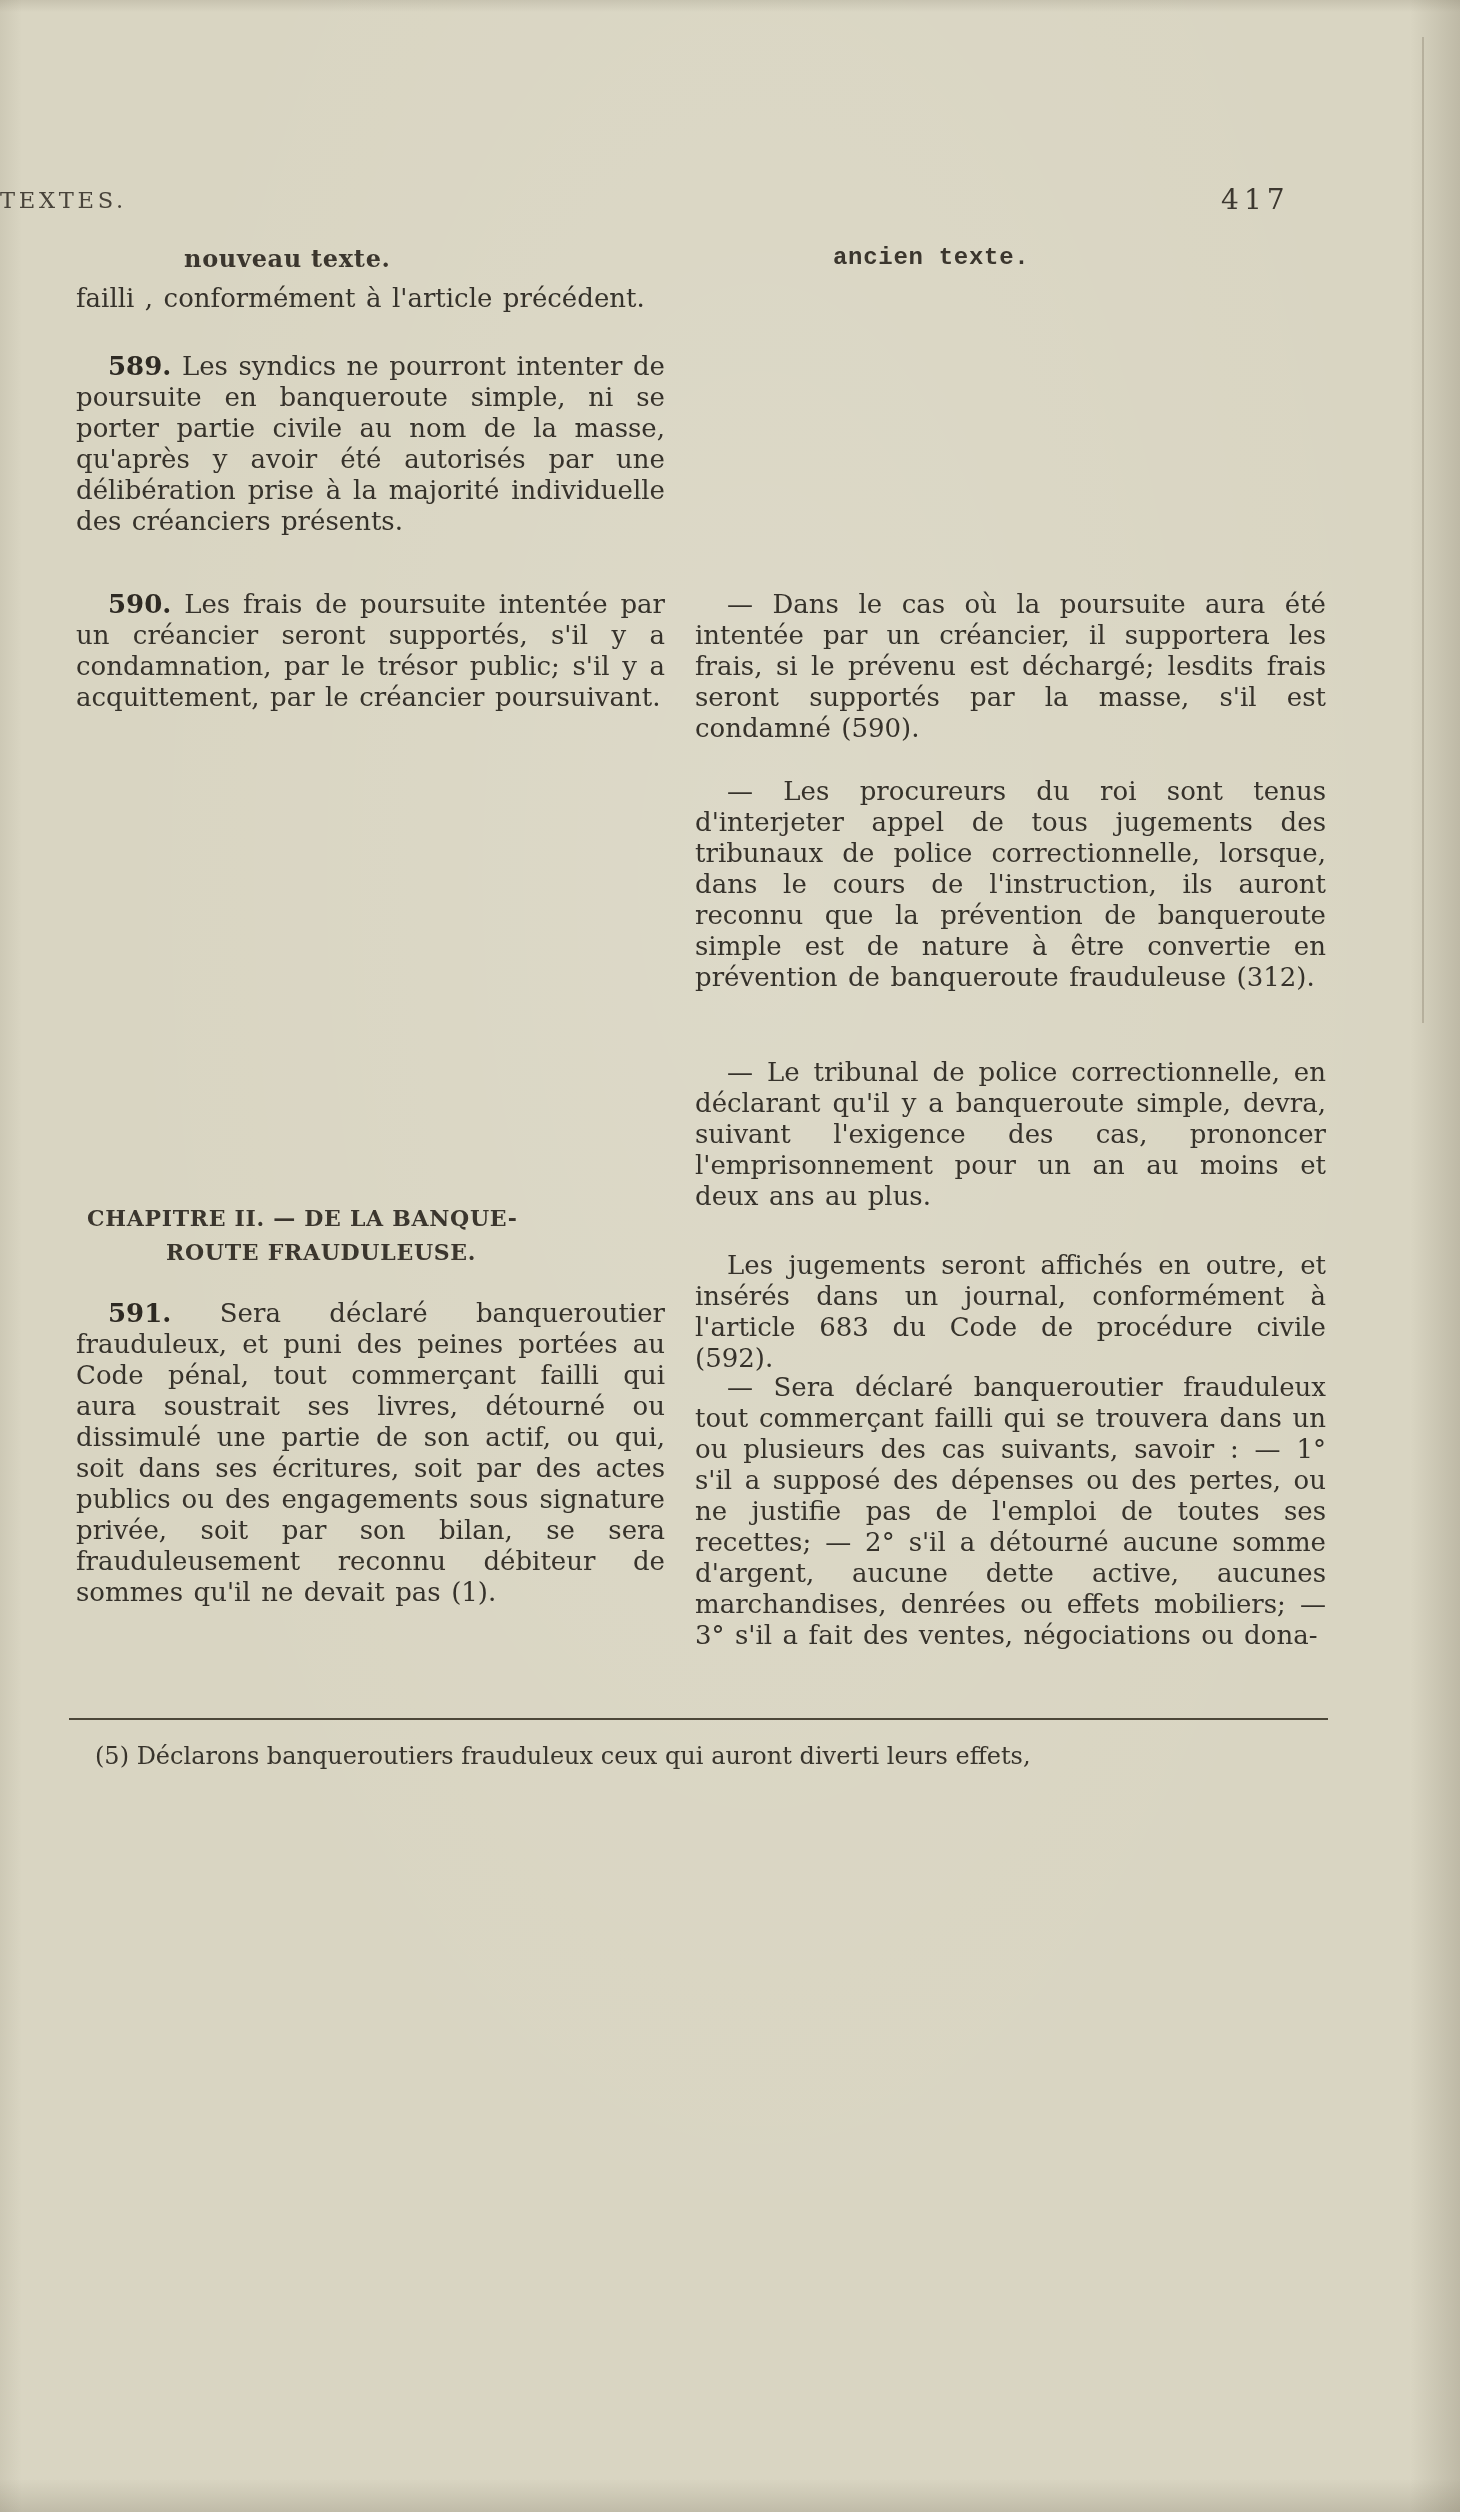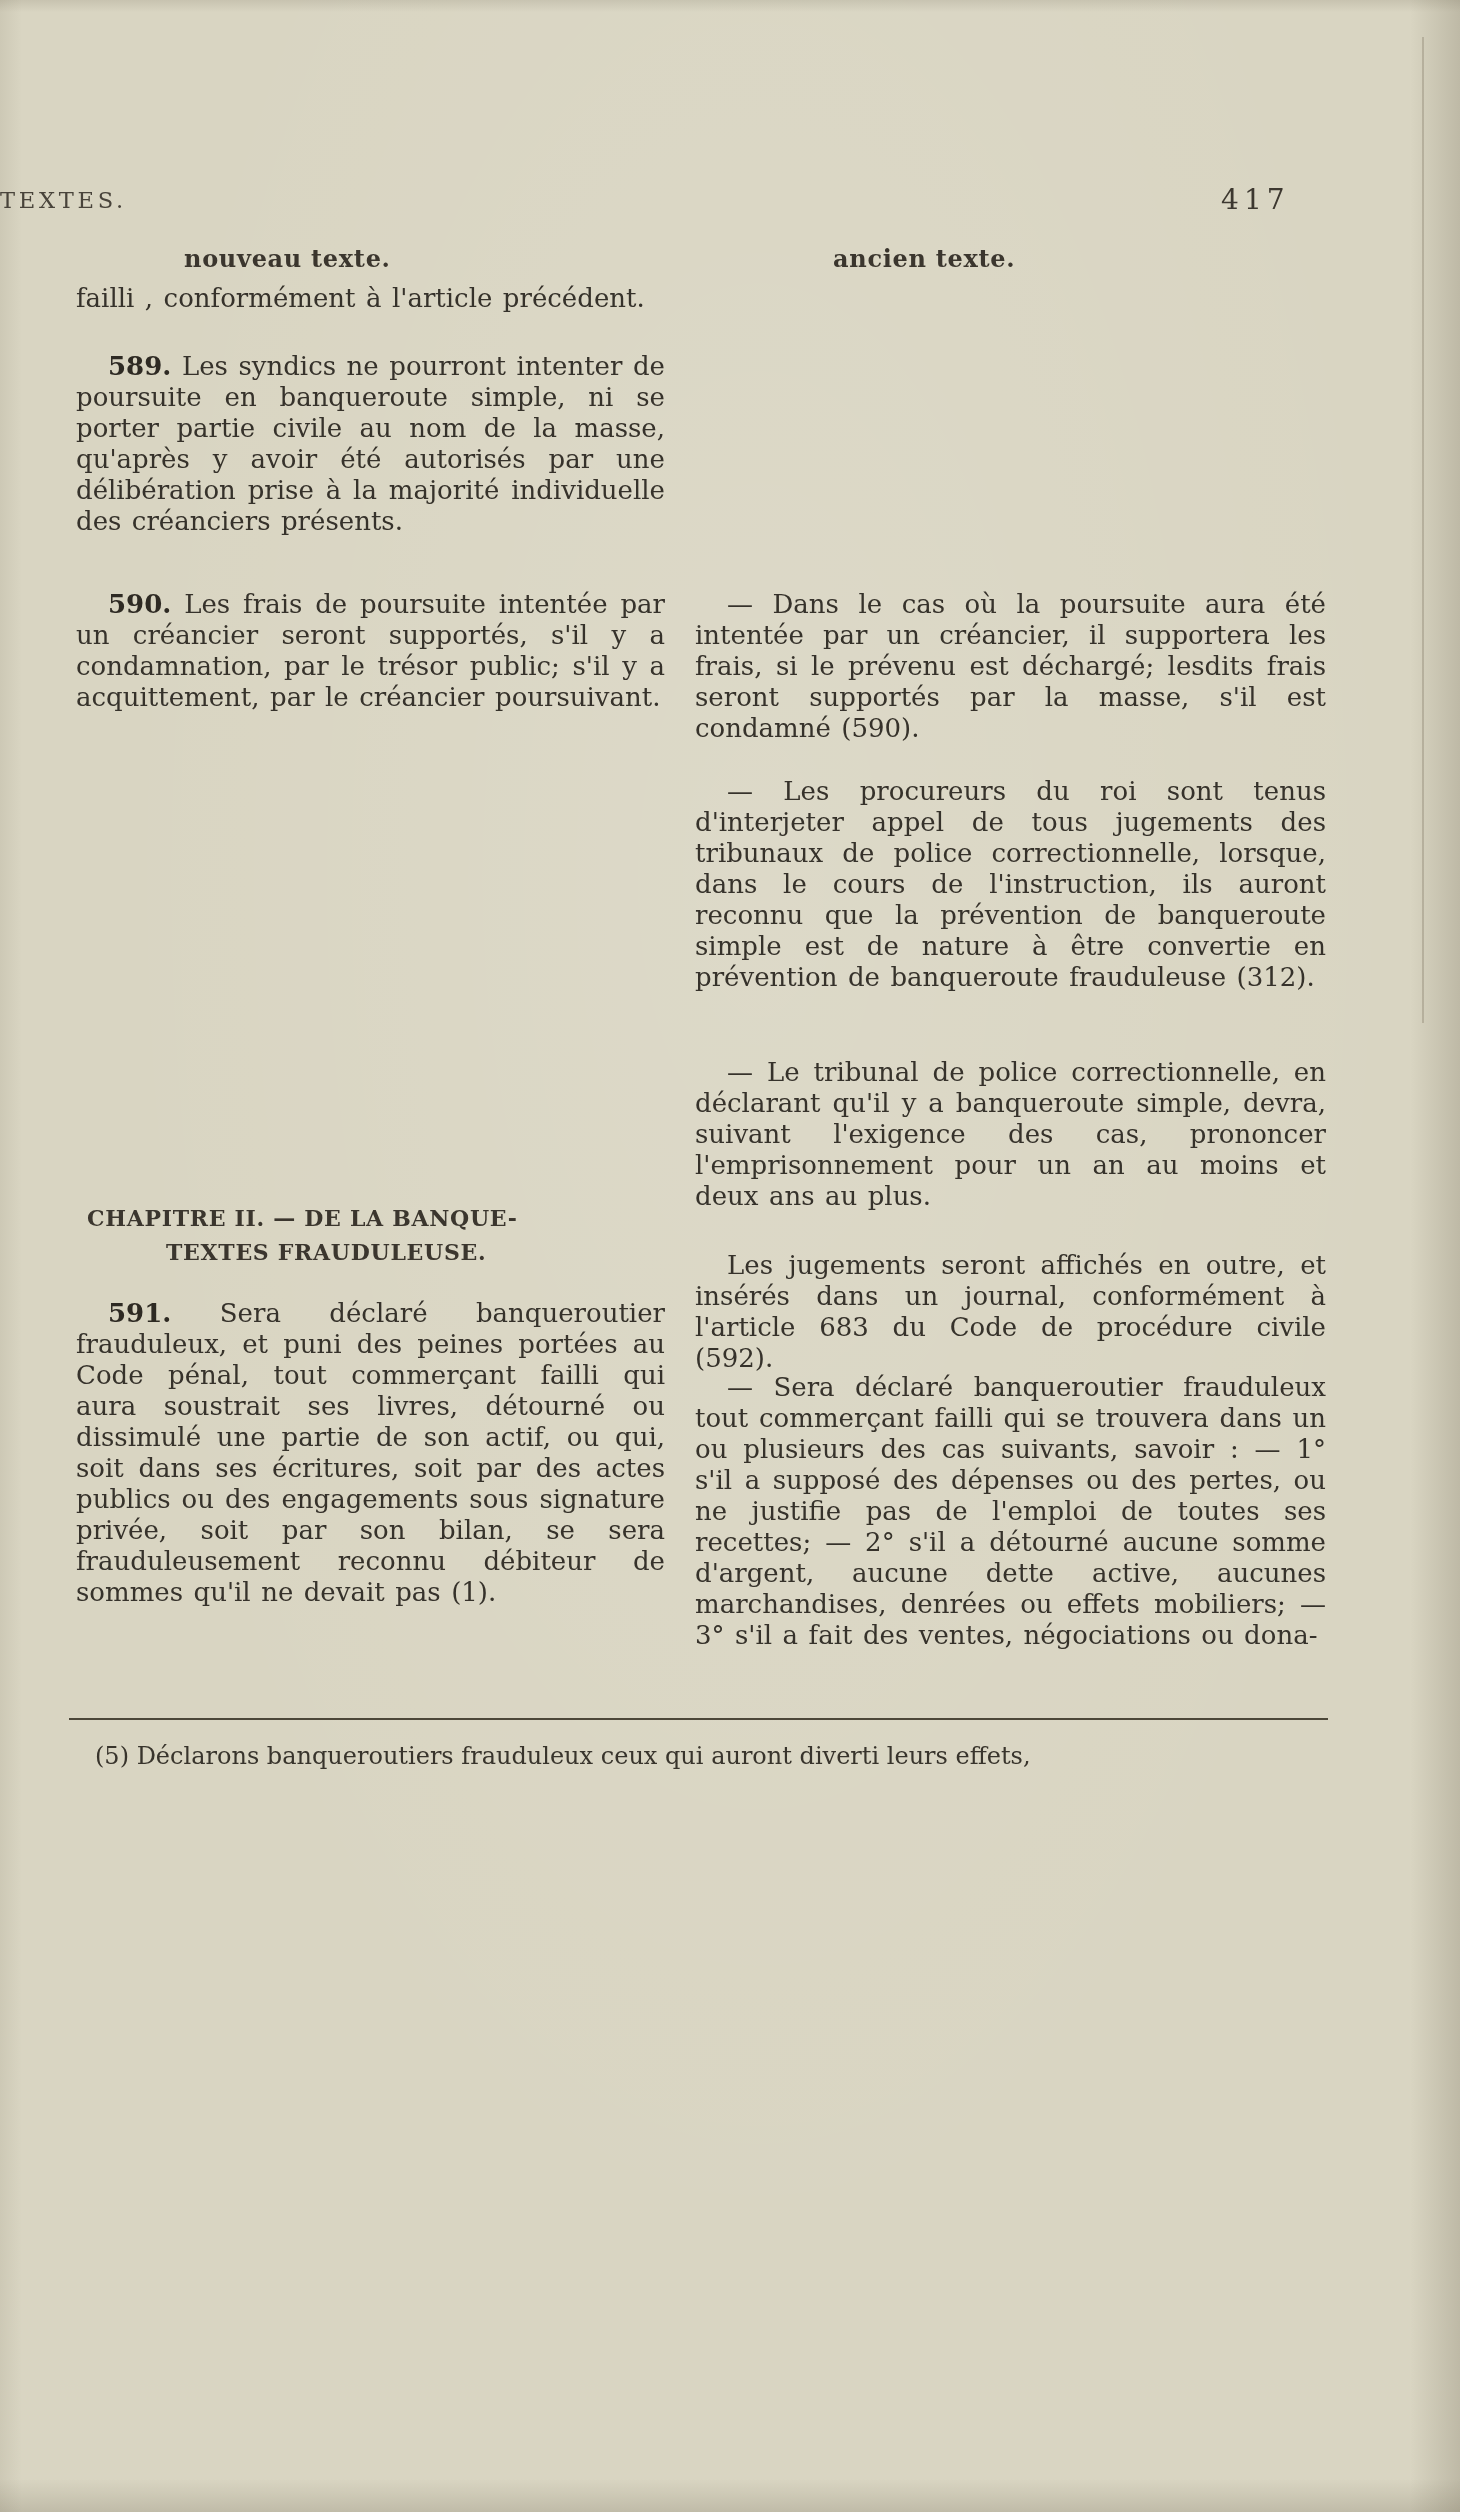--- a/index.html
+++ b/index.html
@@ -45,21 +45,21 @@
     position: absolute; top: 183px; left: 1221px;
     font-size: 28px; letter-spacing: 5.1px;
     color: #3d3830;
   }
   .col-head {
     position: absolute; top: 244px;
     font-weight: bold; font-size: 24px; letter-spacing: 0.7px;
     color: #3b362e;
   }
   .col-head-left { left: 184px; }
-  .col-head-right { left: 833px; }
+  .col-head-right { left: 833px; font-family: Liberation Mono, monospace; }
 
   .body {
     position: absolute;
     margin: 0;
     text-align: justify;
     font-size: 26px;
     line-height: 31px;
     word-spacing: 2.2px;
     color: #36322b;
   }
@@ -113,21 +113,21 @@
   <div class="col-head col-head-right">ancien texte.</div>
 
   <p class="body lp pos-l1">failli , conformément à l'article précédent.</p>
 
   <p class="body lp indent pos-l2"><b class="num">589.</b> <span>Les syndics ne pourront intenter de poursuite en banqueroute simple, ni se porter partie civile au nom de la masse, qu'après y avoir été autorisés par une délibération prise à la majorité individuelle des créanciers présents.</span></p>
 
   <p class="body lp indent pos-l3"><b class="num">590.</b> <span>Les frais de poursuite intentée par un créancier seront supportés, s'il y a condamnation, par le trésor public; s'il y a acquittement, par le créancier poursuivant.</span></p>
 
   <div class="chapter">
     <div>CHAPITRE II. — DE LA BANQUE-</div>
-    <div class="chapter-l2">TEXTES FRAUDULEUSE.</div>
+    <div class="chapter-l2">ROUTE FRAUDULEUSE.</div>
   </div>
 
   <p class="body lp indent pos-l5"><b class="num">591.</b> <span>Sera déclaré banqueroutier frauduleux, et puni des peines portées au Code pénal, tout commerçant failli qui aura soustrait ses livres, détourné ou dissimulé une partie de son actif, ou qui, soit dans ses écritures, soit par des actes publics ou des engagements sous signature privée, soit par son bilan, se sera frauduleusement reconnu débiteur de sommes qu'il ne devait pas (1).</span></p>
 
   <p class="body rp indent pos-r1">— Dans le cas où la poursuite aura été intentée par un créancier, il supportera les frais, si le prévenu est déchargé; lesdits frais seront supportés par la masse, s'il est condamné (590).</p>
   <p class="body rp indent pos-r2">— Les procureurs du roi sont tenus d'interjeter appel de tous jugements des tribunaux de police correctionnelle, lorsque, dans le cours de l'instruction, ils auront reconnu que la prévention de banqueroute simple est de nature à être convertie en prévention de banqueroute frauduleuse (312).</p>
   <p class="body rp indent pos-r3">— Le tribunal de police correctionnelle, en déclarant qu'il y a banqueroute simple, devra, suivant l'exigence des cas, prononcer l'emprisonnement pour un an au moins et deux ans au plus.</p>
   <p class="body rp indent pos-r4">Les jugements seront affichés en outre, et insérés dans un journal, conformément à l'article 683 du Code de procédure civile (592).</p>
   <p class="body rp indent pos-r5">— Sera déclaré banqueroutier frauduleux tout commerçant failli qui se trouvera dans un ou plusieurs des cas suivants, savoir : — 1° s'il a supposé des dépenses ou des pertes, ou ne justifie pas de l'emploi de toutes ses recettes; — 2° s'il a détourné aucune somme d'argent, aucune dette active, aucunes marchandises, denrées ou effets mobiliers; — 3° s'il a fait des ventes, négociations ou dona-</p>
 

